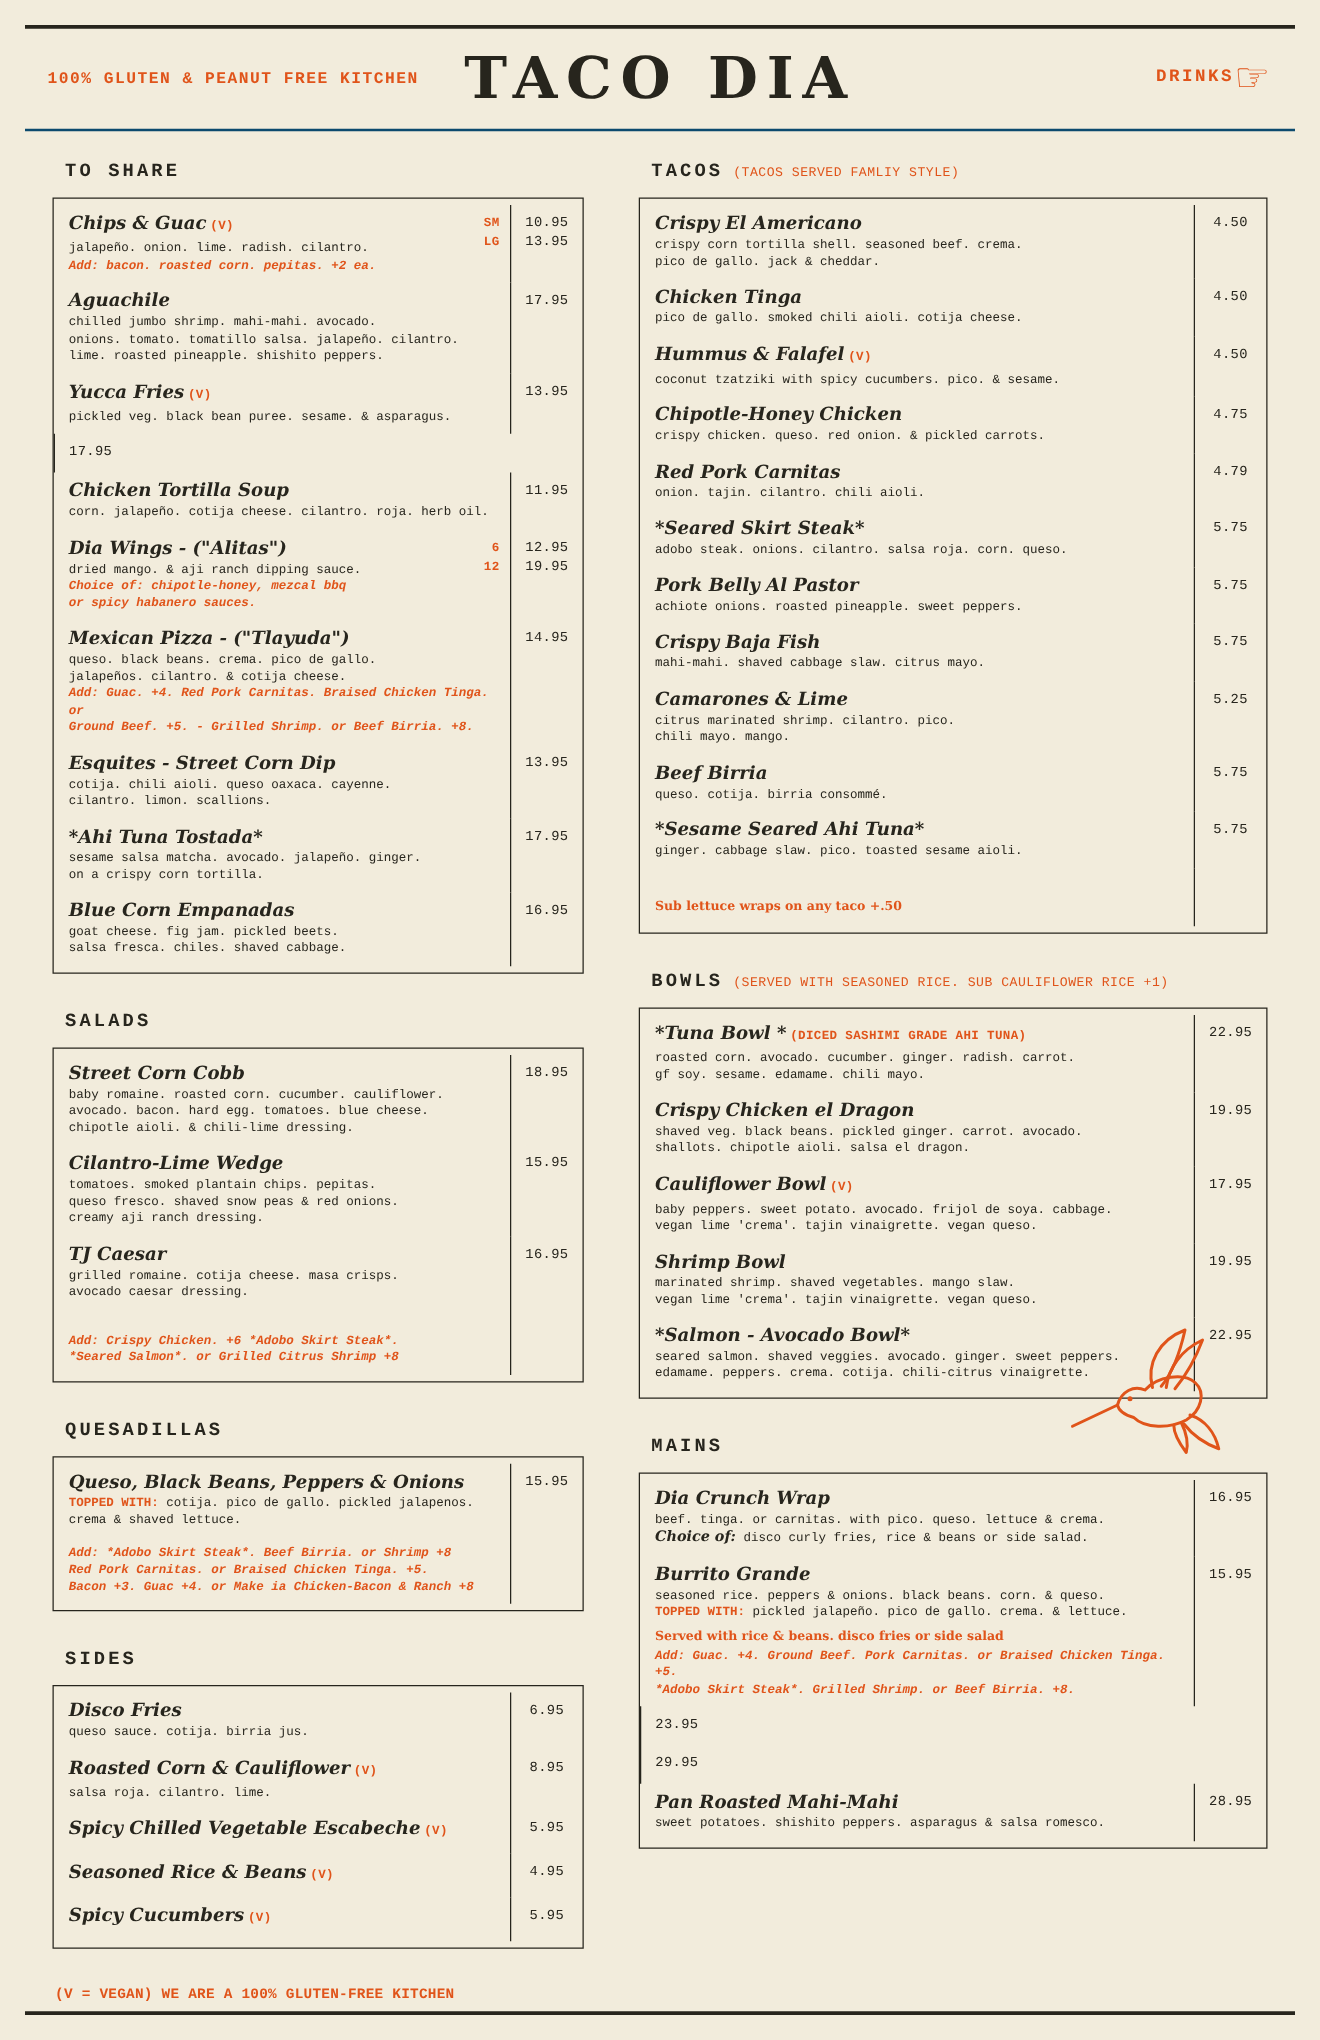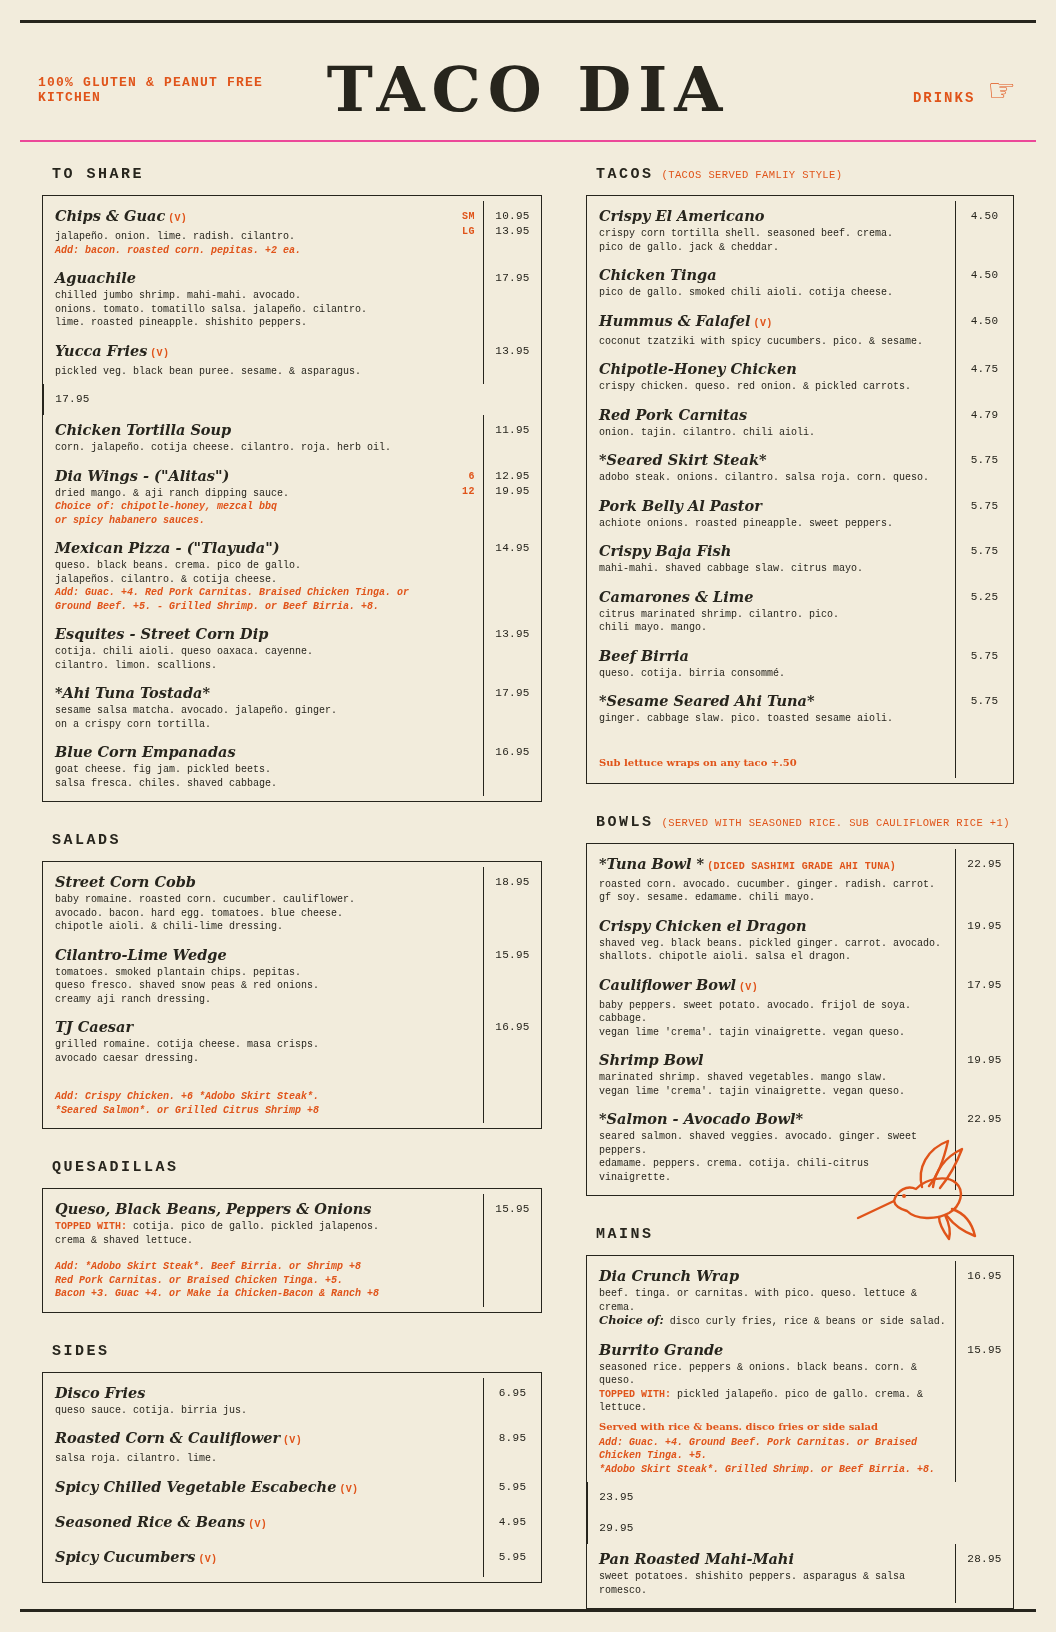--- a/index.html
+++ b/index.html
@@ -19,39 +19,38 @@
     display:flex;
     flex-direction:column;
     overflow:hidden;
   }
   
   .header{
     display:grid;
     grid-template-columns:1fr auto 1fr;
     align-items:center;
     padding:12px 18px 14px;
-    border-bottom:2px solid #ec4899;
-    margin-top:18px;
+    border-bottom:2px solid #0c4a6e;
   }
   .tagline{
     color:#e0541a;font-weight:700;font-size:13px;letter-spacing:1.2px;
   }
   .title{
     font-family:"DejaVu Serif", serif;
-    font-weight:700;font-size:62px;letter-spacing:7px;
+    font-weight:700;font-size:46px;letter-spacing:7px;
     margin:0;text-align:left;white-space:nowrap;
   }
   .drinks{
-    justify-self:end;display:flex;align-items:flex-end;gap:12px;
+    justify-self:end;display:flex;align-items:center;
     color:#e0541a;font-weight:700;font-size:14px;letter-spacing:2px;
   }
   .hand{font-family:"DejaVu Sans", sans-serif;font-size:32px;line-height:1;font-weight:400}
   
   .columns{display:flex;gap:44px;padding:24px 22px 0;flex:1;align-items:flex-start}
-  .col-left{width:500px;flex:none}
+  .col-left{width:425px;flex:none}
   .col-right{flex:1;min-width:0}
   .section{margin-bottom:30px}
   .sec-title{
     font-size:15px;font-weight:700;letter-spacing:2.5px;
     margin:0 0 12px 10px;display:flex;align-items:baseline;flex-wrap:nowrap;white-space:nowrap;
   }
   .sec-sub{color:#e0541a;font-size:10.5px;font-weight:400;letter-spacing:.4px;margin-left:8px}
   
   .box{border:1.6px solid #27251d;padding:5px 0;background:transparent}
   .item{display:flex;align-items:stretch}

